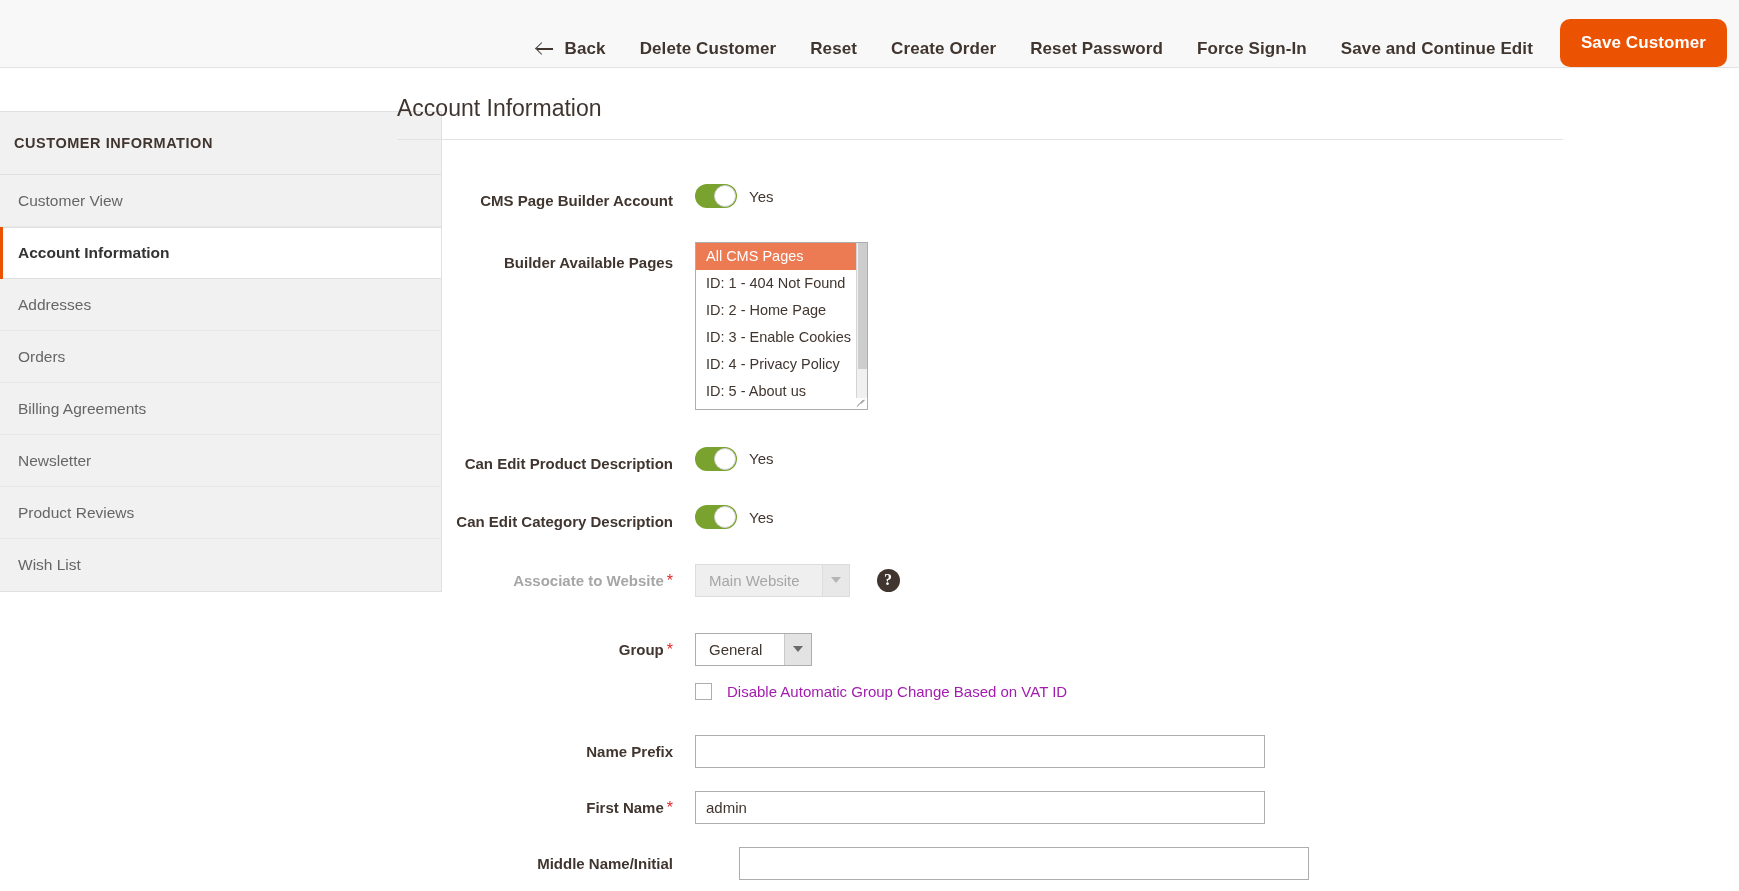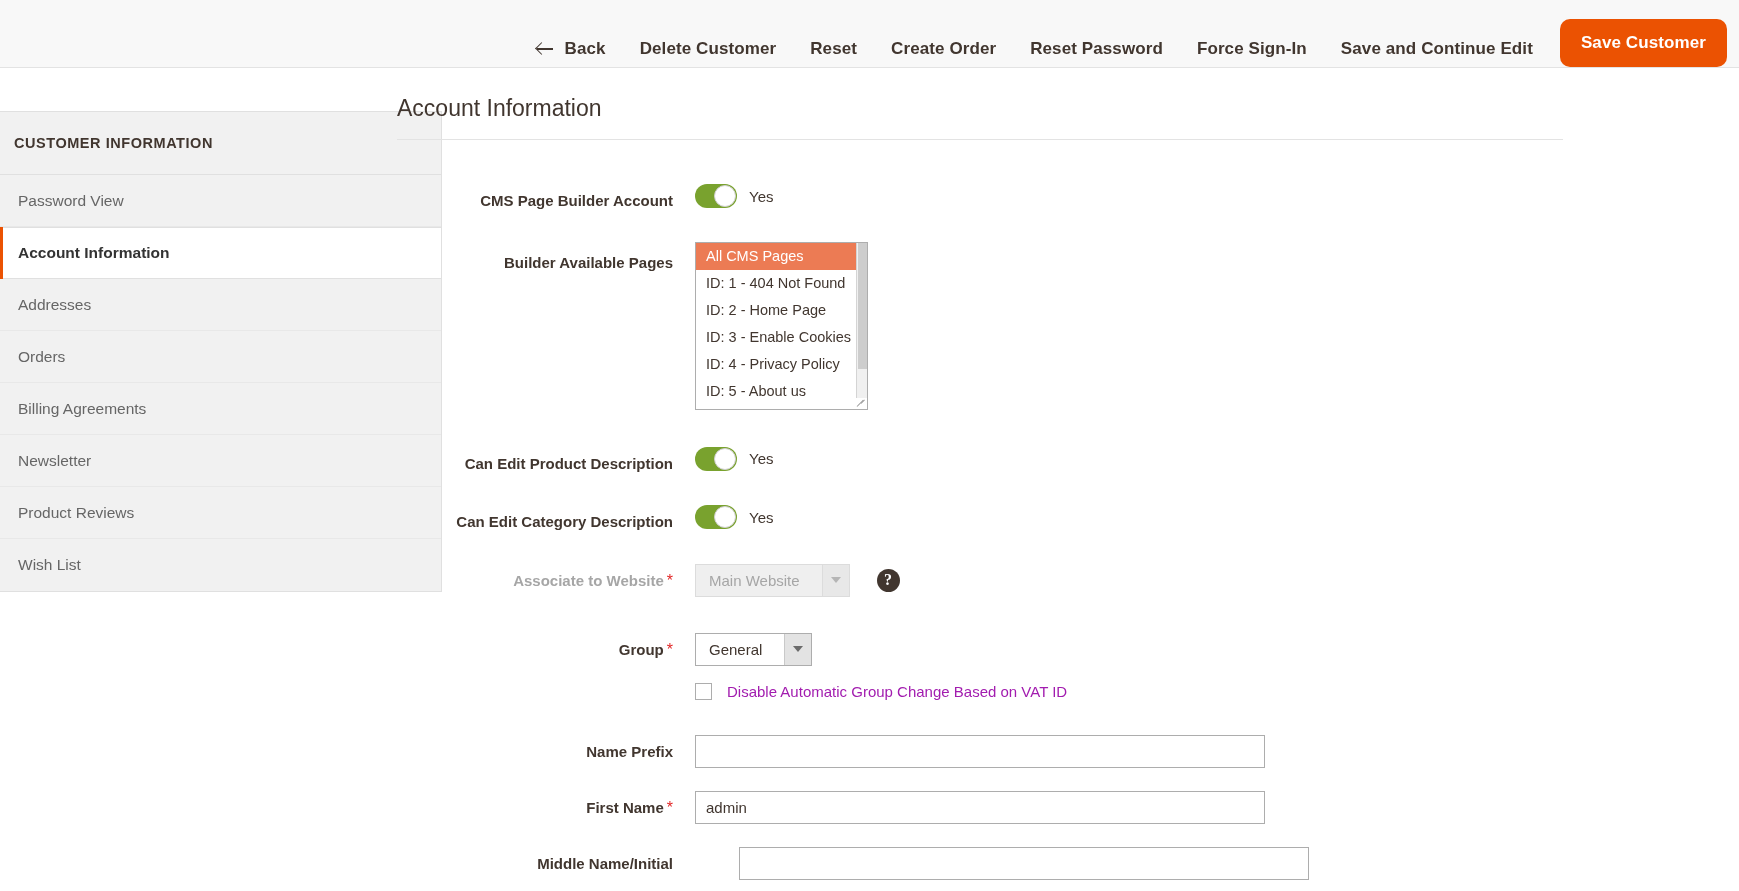--- a/index.html
+++ b/index.html
@@ -315,21 +315,21 @@
   <button class="pa-btn">Reset Password</button>
   <button class="pa-btn">Force Sign-In</button>
   <button class="pa-btn">Save and Continue Edit</button>
   <button class="pa-btn primary">Save Customer</button>
 </div>
 
 <div class="sidebar">
   <div class="sidebar-title">CUSTOMER INFORMATION</div>
 
   <div class="sb-item">
-    <span>Password View</span>
+    <span>Customer View</span>
   </div>
   <div class="sb-item active">
     <span>Account Information</span>
   </div>
   <div class="sb-item">
     <span>Addresses</span>
   </div>
   <div class="sb-item">
     <span>Orders</span>
   </div>

